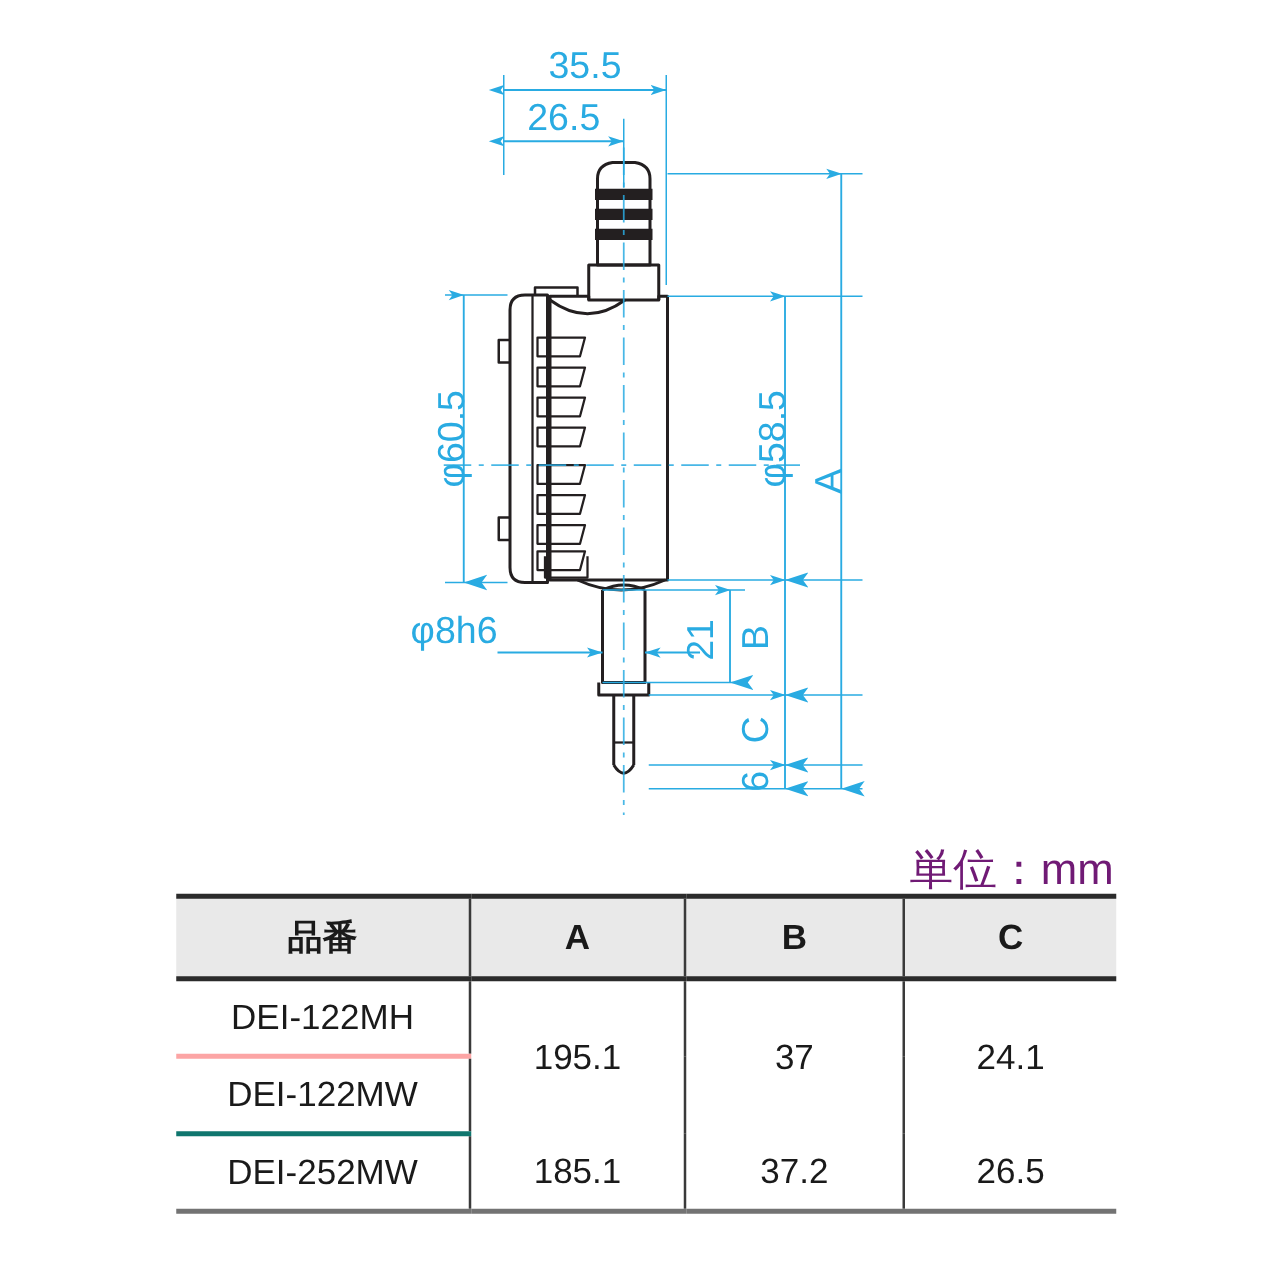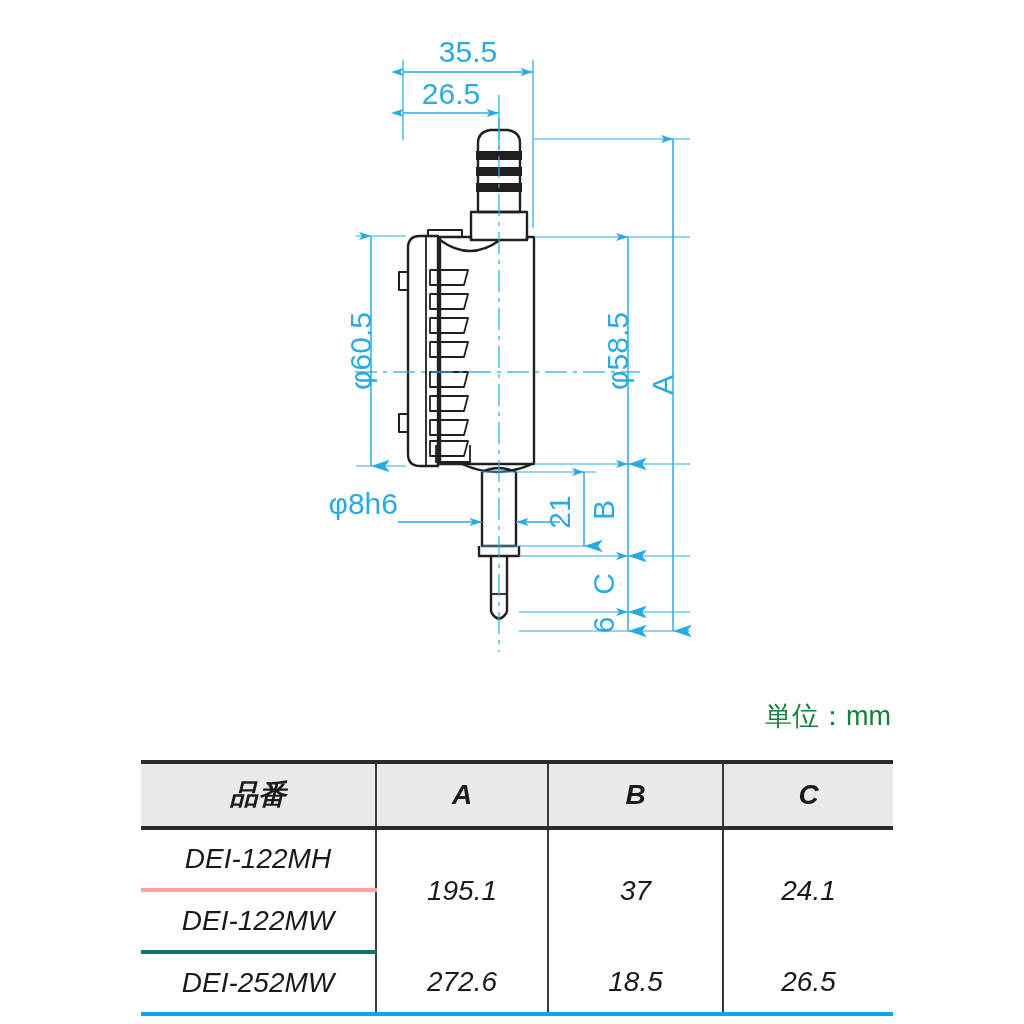--- a/index.html
+++ b/index.html
@@ -9,32 +9,31 @@
     font-family:"Liberation Sans","DejaVu Sans",sans-serif;
     overflow:hidden;
     position:relative;
   }
   #sheet{position:absolute;inset:0;}
   svg.draw{position:absolute;left:0;top:0;width:1024px;height:700px;}
 
   
   .unit-label{
     position:absolute;
-    right:133px;top:698px;
-    font-size:27px;color:#15803d;
+    right:133px;top:672px;
+    font-size:35px;color:#701a75;
     letter-spacing:0px;
     white-space:nowrap;
   }
   table.spec{
     position:absolute;
-    left:141px;top:760px;
+    left:141px;top:715px;
     width:752px;
     border-collapse:collapse;
     table-layout:fixed;
-    font-style:italic;
   }
   table.spec th,table.spec td{
     text-align:center;
     vertical-align:middle;
     color:#1a1a1a;
     font-size:28px;
     font-weight:normal;
     border-left:2px solid #3a3a3a;
     border-right:2px solid #3a3a3a;
     padding:0;
@@ -43,21 +42,21 @@
   table.spec th:last-child,table.spec td:last-child{border-right:none;}
   table.spec thead th{
     background:#e9e9e9;
     font-weight:bold;
     height:62px;
     border-top:4px solid #2b2b2b;
     border-bottom:4px solid #2b2b2b;
   }
   table.spec tbody td{height:58px;}
   .thinline{border-bottom:4px solid #0f766e;}
-  .botline{border-bottom:4px solid #0ea5e9;}
+  .botline{border-bottom:4px solid #737373;}
   .c-part{width:235px;}
   .c-a{width:172px;}
   .c-b{width:175px;}
   .c-c{width:170px;}
   .rowsep{border-bottom:4px solid #fca5a5;}
 </style>
 </head>
 <body>
 
 <div id="sheet">
@@ -218,20 +217,20 @@
         <td class="rowsep">DEI-122MH</td>
         <td rowspan="2">195.1</td>
         <td rowspan="2">37</td>
         <td rowspan="2">24.1</td>
       </tr>
       <tr>
         <td class="thinline">DEI-122MW</td>
       </tr>
       <tr>
         <td class="botline">DEI-252MW</td>
-        <td class="botline">272.6</td>
-        <td class="botline">18.5</td>
+        <td class="botline">185.1</td>
+        <td class="botline">37.2</td>
         <td class="botline">26.5</td>
       </tr>
     </tbody>
   </table>
 
 </div>
 
 </body></html>

